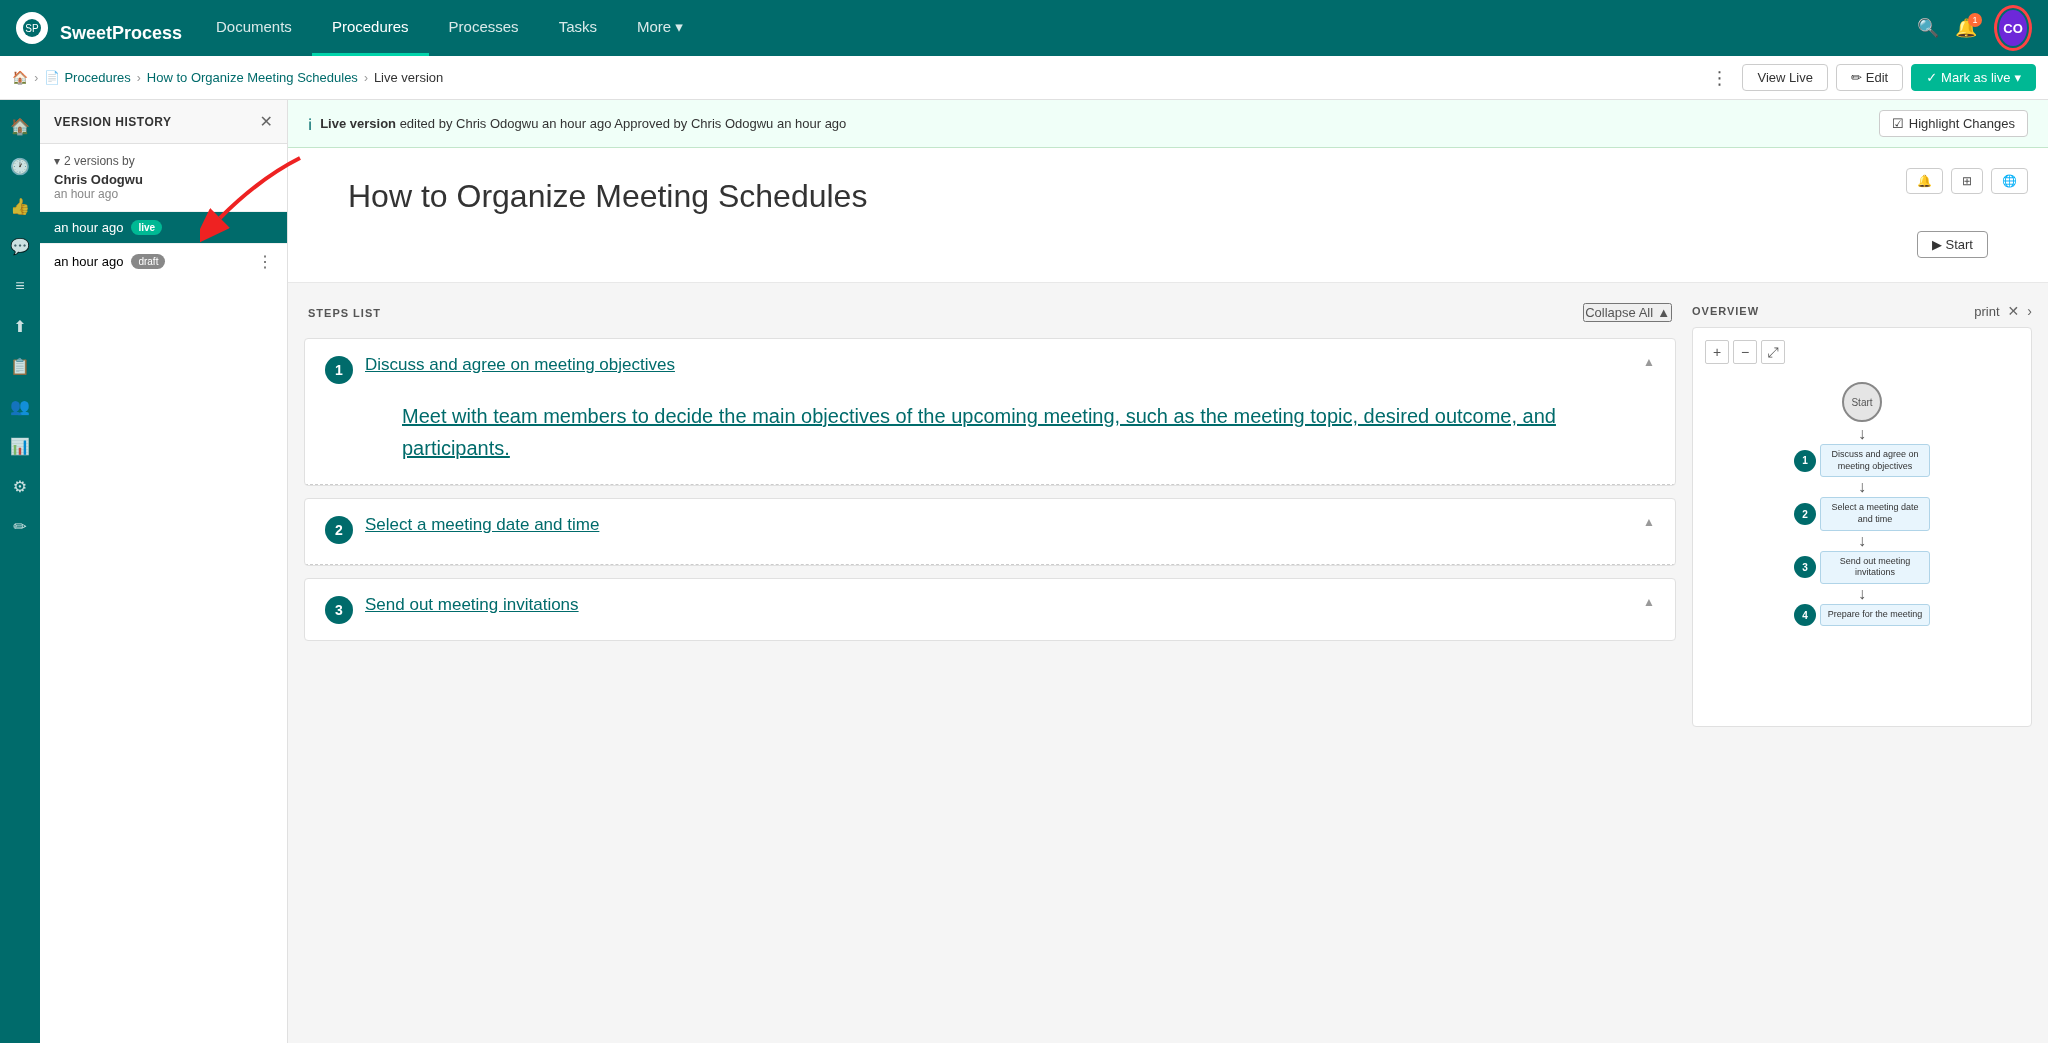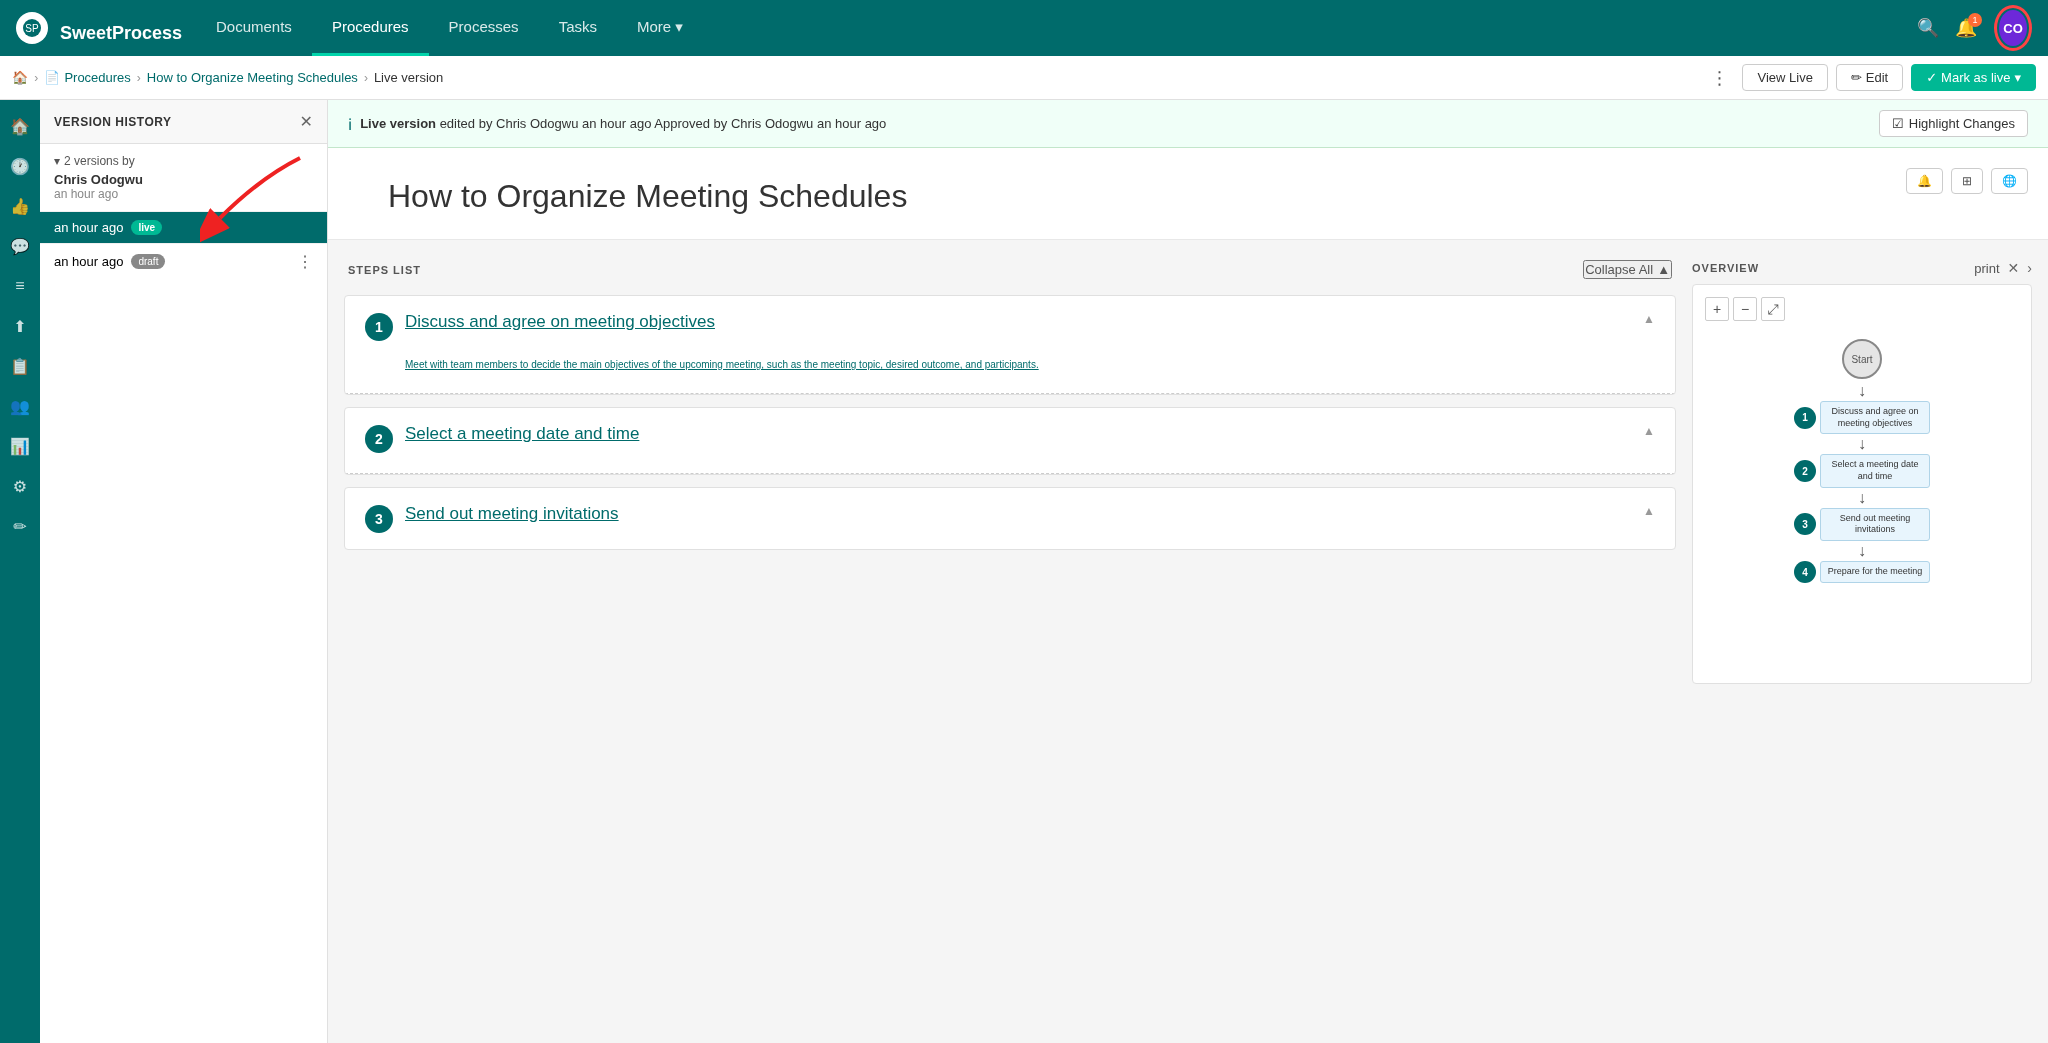--- a/index.html
+++ b/index.html
@@ -45,21 +45,21 @@
 
     
     .icon-sidebar {
       width: 40px; background: #006b6b; display: flex; flex-direction: column; align-items: center;
       padding-top: 8px; gap: 4px; flex-shrink: 0;
     }
     .icon-btn { color: rgba(255,255,255,0.8); font-size: 16px; cursor: pointer; padding: 8px; border-radius: 4px; display: flex; align-items: center; justify-content: center; width: 36px; height: 36px; }
 
     
     .version-panel {
-      width: 288px; background: white; border-right: 1px solid #e0e0e0; flex-shrink: 0;
+      width: 248px; background: white; border-right: 1px solid #e0e0e0; flex-shrink: 0;
       display: flex; flex-direction: column;
     }
     .version-panel-header {
       display: flex; align-items: center; justify-content: space-between;
       padding: 12px 14px; border-bottom: 1px solid #e0e0e0; background: #f8f8f8;
     }
     .version-panel-title { font-size: 12px; font-weight: 700; color: #333; letter-spacing: 0.5px; text-transform: uppercase; }
     .close-btn { background: none; border: none; font-size: 16px; cursor: pointer; color: #666; }
     .version-group { padding: 10px 14px; border-bottom: 1px solid #f0f0f0; }
     .version-group-title { font-size: 12px; color: #555; margin-bottom: 4px; display: flex; align-items: center; gap: 4px; }
@@ -100,21 +100,21 @@
     .steps-header { display: flex; justify-content: space-between; align-items: center; margin-bottom: 16px; padding: 0 4px; }
     .steps-label { font-size: 11px; font-weight: 700; color: #555; letter-spacing: 1px; text-transform: uppercase; }
     .collapse-all { font-size: 13px; color: #555; cursor: pointer; display: flex; align-items: flex-start; gap: 4px; }
 
     .step-item { background: white; border: 1px solid #e0e0e0; border-radius: 4px; margin-bottom: 12px; overflow: hidden; }
     .step-header { padding: 16px 20px; display: flex; align-items: flex-start; gap: 12px; cursor: pointer; }
     .step-number { width: 28px; height: 28px; background: #006b6b; border-radius: 50%; color: white; font-size: 14px; font-weight: 700; display: flex; align-items: center; justify-content: center; flex-shrink: 0; margin-top: 1px; }
     .step-title { color: #006b6b; font-size: 17px; text-decoration: underline; cursor: pointer; }
     .step-chevron { margin-left: auto; color: #999; font-size: 12px; }
     .step-content { padding: 0 20px 16px 60px; }
-    .step-description { font-size: 10px; color: #006b6b; text-decoration: underline; line-height: 1.6; }
+    .step-description { font-size: 20px; color: #006b6b; text-decoration: underline; line-height: 1.6; margin-left: 37px; }
     .step-divider { border: none; border-top: 1px dashed #ccc; margin: 4px 0 0; }
 
     
     .overview-panel { width: 340px; flex-shrink: 0; }
     .overview-header { display: flex; align-items: center; justify-content: space-between; margin-bottom: 8px; }
     .overview-title { font-size: 11px; font-weight: 700; color: #555; letter-spacing: 1px; text-transform: uppercase; }
     .overview-actions { display: flex; align-items: center; gap: 8px; }
     .overview-action-link { font-size: 13px; color: #555; cursor: pointer; }
     .overview-close-btn { background: none; border: none; font-size: 14px; cursor: pointer; color: #666; }
     .overview-next-btn { background: none; border: none; font-size: 14px; cursor: pointer; color: #666; }
@@ -253,20 +253,23 @@
       </button>
     </div>
 
     <div class="doc-header">
       <h1 class="doc-title">How to Organize Meeting Schedules</h1>
       <div class="doc-actions">
         <button class="doc-action-btn">🔔</button>
         <button class="doc-action-btn">⊞</button>
         <button class="doc-action-btn">🌐</button>
       </div>
+      <div style="margin-top: 16px; display: flex; justify-content: flex-end;">
+        <button class="start-btn">▶ Start</button>
+      </div>
     </div>
 
     <div class="steps-overview">
 
       <div class="steps-list">
         <div class="steps-header">
           <span class="steps-label">STEPS LIST</span>
           <button class="collapse-all">
             <span>Collapse All</span>
             <span>▲</span>

